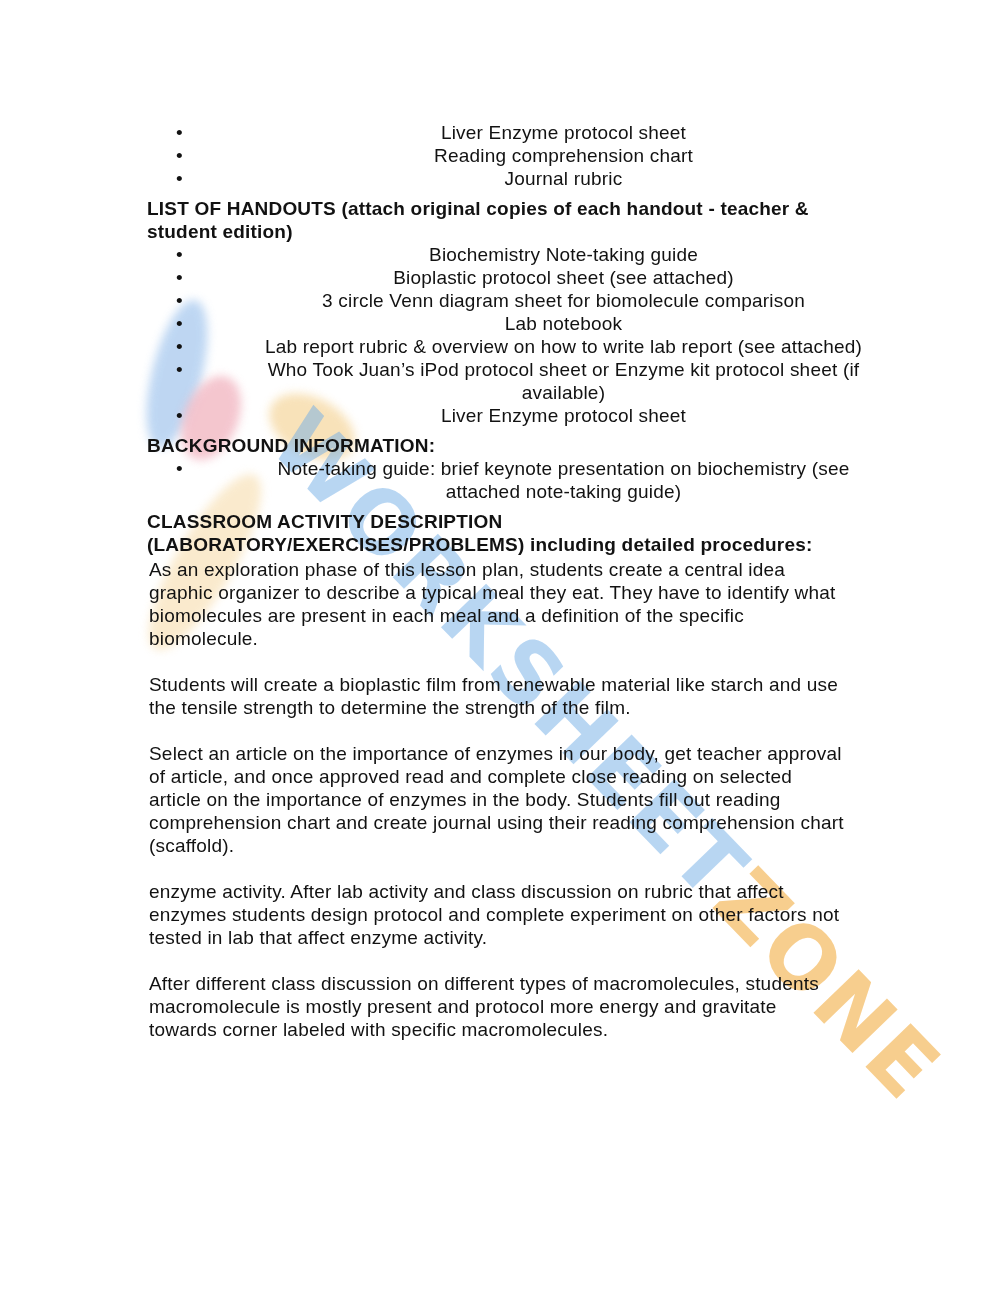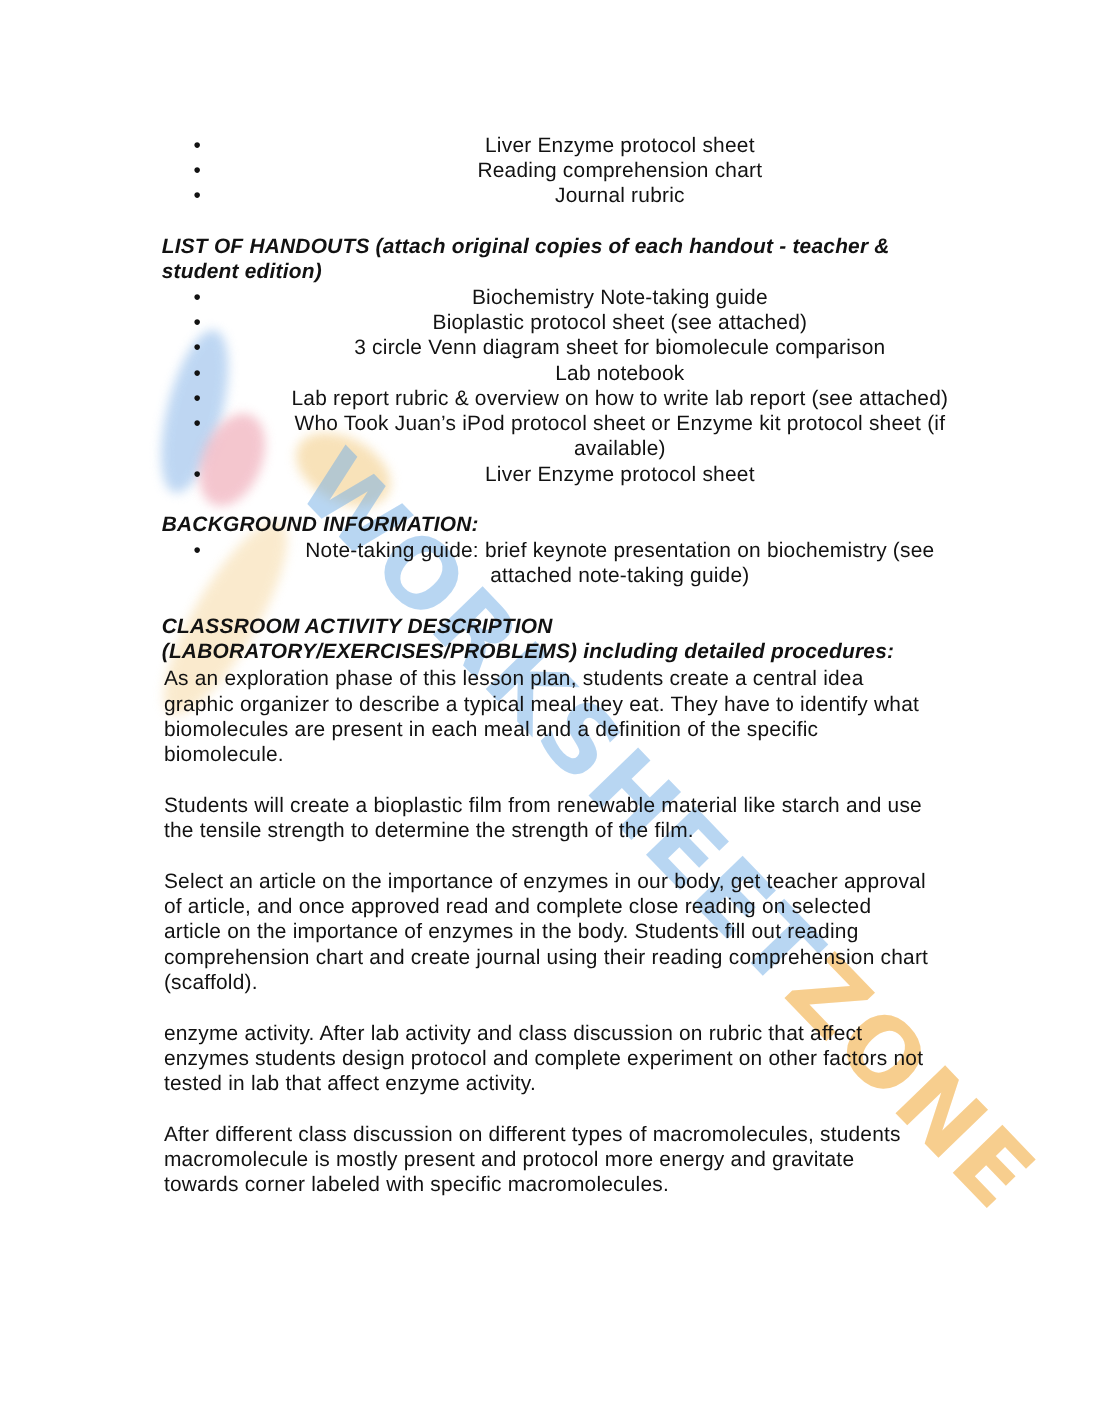--- a/index.html
+++ b/index.html
@@ -43,23 +43,22 @@
   .content { position:absolute; left:147px; top:121px; width:775px; z-index:1; }
 
   ul.blist { list-style:none; margin:0; padding:0; }
   li.bitem { position:relative; padding-left:58px; }
   .dot { position:absolute; left:29px; top:0; width:12px; text-align:left; }
   .btext { display:block;text-align:center; }
 
   .heading {
     font-size:19px; line-height:23px;
     font-weight:bold;
-    margin:23px 0 0 0;
+    margin:7px 0 0 0;
     letter-spacing:0.2px;
-    font-style:italic;
   }
   .para { margin:2px; }
   .para + .para { margin-top:23px; }
   .line { display:block; white-space:nowrap; }
 </style>
 </head>
 <body>
 
 <div class="page">
 

